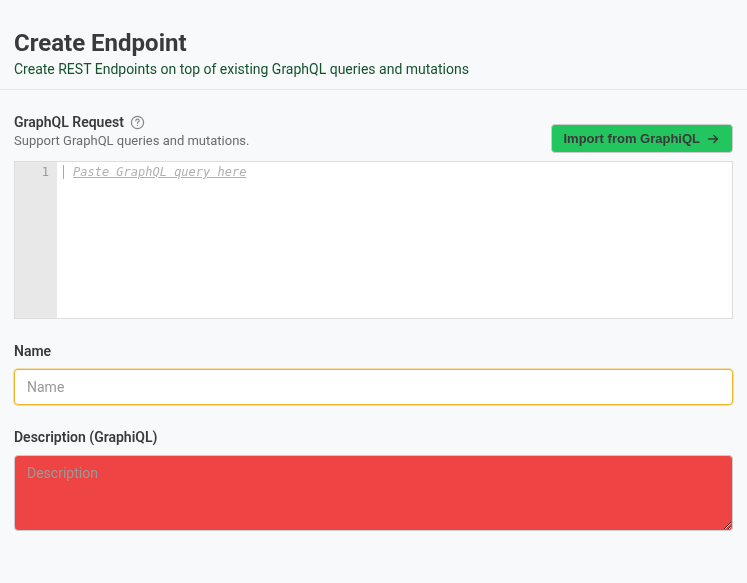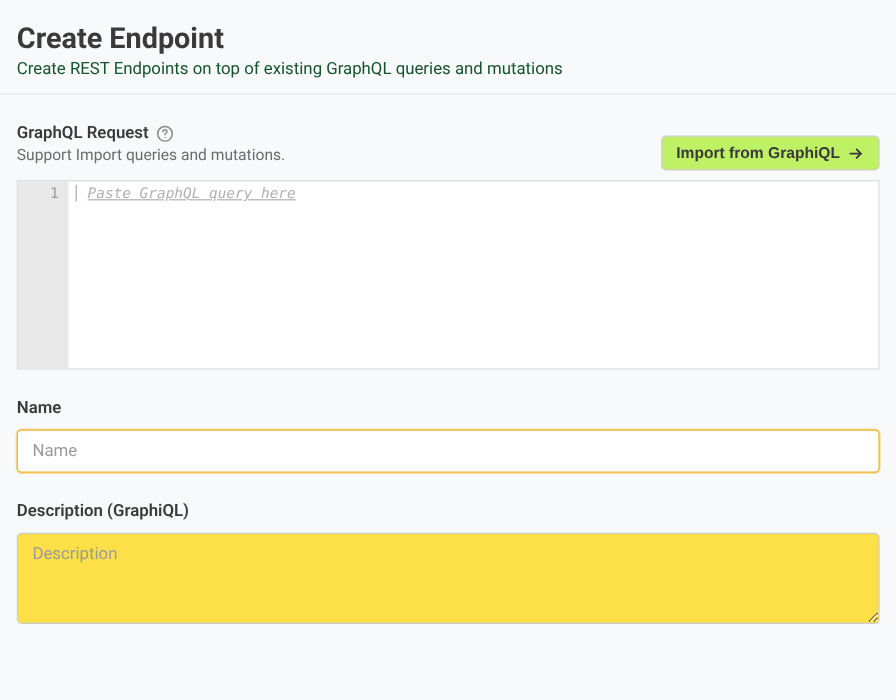--- a/index.html
+++ b/index.html
@@ -9,21 +9,21 @@
     }
     body {
       font-family: -apple-system, BlinkMacSystemFont, "Segoe UI", Roboto, Helvetica, Arial, sans-serif;
       background: #f8f9fa;
       color: #333;
       width: 747px;
       height: 583px;
       overflow: hidden;
     }
     .header {
-      padding: 18px 14px 12px 14px;
+      padding: 29px 14px 12px 14px;
       border-bottom: 1px solid #e5e5e5;
     }
     .page-title {
       font-size: 24px;
       font-weight: 700;
       color: #3a3a3a;
       margin-bottom: 4px;
     }
     .page-subtitle {
       font-size: 14px;
@@ -63,21 +63,21 @@
     .help-icon {
       display: inline-flex;
       align-items: center;
       justify-content: center;
       color: #888;
     }
     .import-btn {
       display: inline-flex;
       align-items: center;
       gap: 6px;
-      background: #bef264;
+      background: #22c55e;
       border: 1px solid #ccc;
       border-radius: 4px;
       padding: 6px 12px;
       font-size: 13px;
       font-weight: 600;
       color: #3a3a3a;
       cursor: pointer;
       margin-top: 10px;
     }
     .arrow-icon {
@@ -139,21 +139,21 @@
       border-color: #f0b429;
       box-shadow: 0 0 0 1px rgba(240,180,41,0.4);
       outline: none;
     }
     .textarea-input {
       width: 100%;
       padding: 9px 12px;
       font-size: 14px;
       border: 1px solid #ccc;
       border-radius: 4px;
-      background: #fde047;
+      background: #ef4444;
       color: #333;
       font-family: inherit;
       height: 76px;
       resize: vertical;
     }
     .textarea-input::placeholder {
       color: #9a9a9a;
     }
     .simple-label {
       font-size: 14px;
@@ -179,21 +179,21 @@
         <div class="field-label-line">
           <span class="field-label">GraphQL Request</span>
           <span class="help-icon">
             <svg width="15" height="15" viewBox="0 0 16 16" fill="none" stroke="currentColor" stroke-width="1.3">
               <circle cx="8" cy="8" r="6.5"></circle>
               <path d="M6.2 6.2c0-1 .8-1.8 1.8-1.8s1.8.7 1.8 1.6c0 .7-.4 1.1-1 1.5-.5.4-.8.7-.8 1.3" stroke-linecap="round"></path>
               <circle cx="8" cy="11.3" r="0.6" fill="currentColor" stroke="none"></circle>
             </svg>
           </span>
         </div>
-        <div class="field-help">Support Import queries and mutations.</div>
+        <div class="field-help">Support GraphQL queries and mutations.</div>
       </div>
       <button class="import-btn">
         <span>Import from GraphiQL</span>
         <span class="arrow-icon">
           <svg width="14" height="14" viewBox="0 0 16 16" fill="none" stroke="currentColor" stroke-width="1.8" stroke-linecap="round" stroke-linejoin="round">
             <path d="M3 8h10"></path>
             <path d="M9 4l4 4-4 4"></path>
           </svg>
         </span>
       </button>

